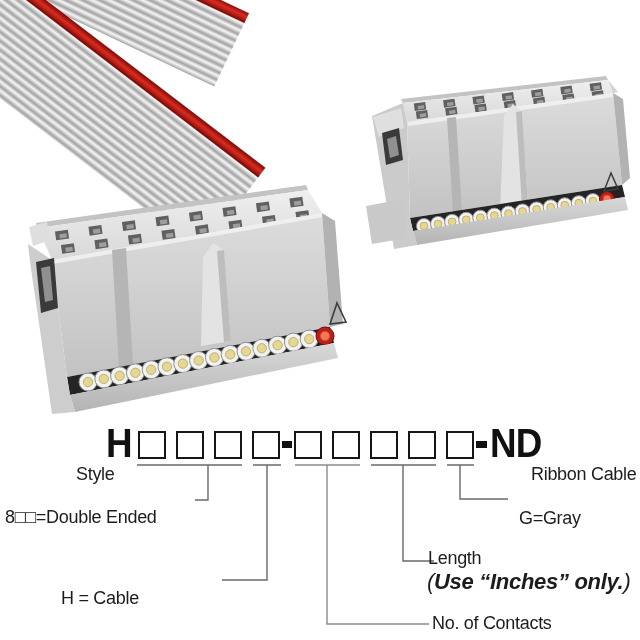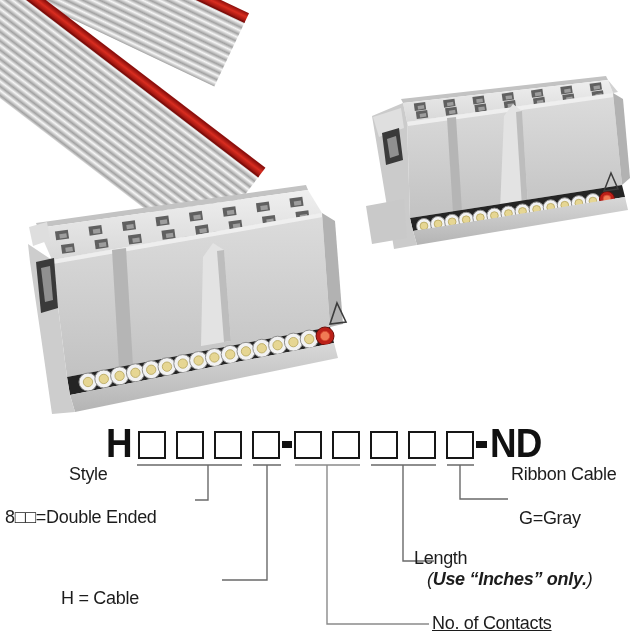--- a/index.html
+++ b/index.html
@@ -8,21 +8,21 @@
   #photo{position:absolute;left:0;top:0;}
   .lbl{position:absolute;font-size:18px;letter-spacing:-0.3px;white-space:nowrap;color:#1c1c1c;}
   .pn{position:absolute;font-weight:bold;font-size:40px;line-height:30px;color:#111;
       letter-spacing:-1px;transform:scaleX(0.92);transform-origin:left top;white-space:nowrap;}
   .pnbox{position:absolute;top:431px;width:28px;height:28px;box-sizing:border-box;
          border:2.6px solid #161616;background:#fff;}
   .pndash{position:absolute;top:441px;height:7px;background:#111;}
   #leaders{position:absolute;left:0;top:0;pointer-events:none;}
   .note-i{font-style:italic;font-weight:normal;}
   .note-b{font-style:italic;font-weight:bold;}
-  .len-note{font-size:18px;}
+  .len-note{font-size:22px;}
 </style>
 </head>
 <body>
 
 <div id="stage">
 
   <svg id="photo" width="640" height="422" viewBox="0 0 640 422">
     <defs>
       <linearGradient id="ribs" x1="0" y1="0" x2="0" y2="7.2" gradientUnits="userSpaceOnUse" spreadMethod="repeat">
         <stop offset="0" stop-color="#a2a2a2"></stop>
@@ -251,29 +251,29 @@
   </div>
 
   <svg id="leaders" width="640" height="640" viewBox="0 0 640 640">
     <path d="M137,465 H242 M208,465 V500 H195" fill="none" stroke="#6a6a6a" stroke-width="1.4"></path>
     <path d="M253,465 H281 M267,465 V580 H222" fill="none" stroke="#6a6a6a" stroke-width="1.4"></path>
     <path d="M295,465 H360 M327,465 V624 H429" fill="none" stroke="#8a8a8a" stroke-width="1.4"></path>
     <path d="M371,465 H436 M403,465 V561 H434" fill="none" stroke="#6a6a6a" stroke-width="1.4"></path>
     <path d="M447,465 H474 M460,465 V499 H508" fill="none" stroke="#6a6a6a" stroke-width="1.4"></path>
   </svg>
 
-  <div class="lbl" style="left:69px;top:464px;">Style</div>
+  <div class="lbl" style="left:76px;top:464px;">Style</div>
   <div class="lbl" style="left:5px;top:507px;">8□□=Double Ended</div>
 
   <div class="lbl" style="left:61px;top:588px;">H = Cable</div>
   <div class="lbl" style="left:72px;top:610px;margin-top:40px;">S = Tin</div>
 
-  <div class="lbl" style="left:432px;top:613px;text-decoration:underline;">No. of Contacts</div>
-
-  <div class="lbl" style="left:414px;top:548px;">Length</div>
+  <div class="lbl" style="left:432px;top:613px;">No. of Contacts</div>
+
+  <div class="lbl" style="left:428px;top:548px;">Length</div>
   <div class="lbl len-note" style="left:427px;top:569px;">
     <span class="note-i">(</span><span class="note-b">Use “Inches” only.</span><span class="note-i">)</span>
   </div>
 
-  <div class="lbl" style="left:511px;top:464px;">Ribbon Cable</div>
+  <div class="lbl" style="left:531px;top:464px;">Ribbon Cable</div>
   <div class="lbl" style="left:508px;top:508px;margin-left:11px;">G=Gray</div>
 
 </div>
 
 </body></html>

